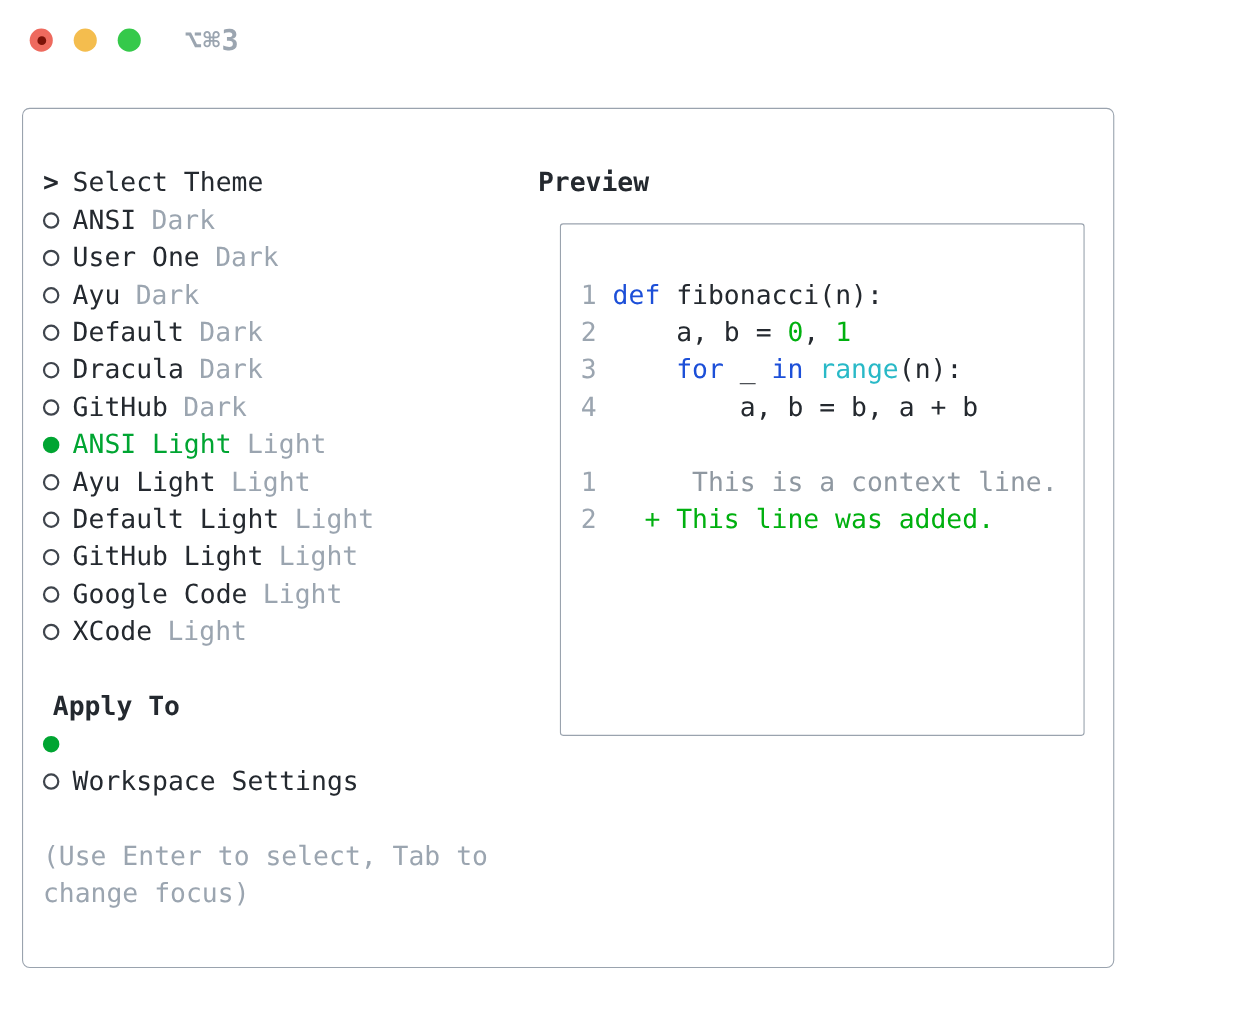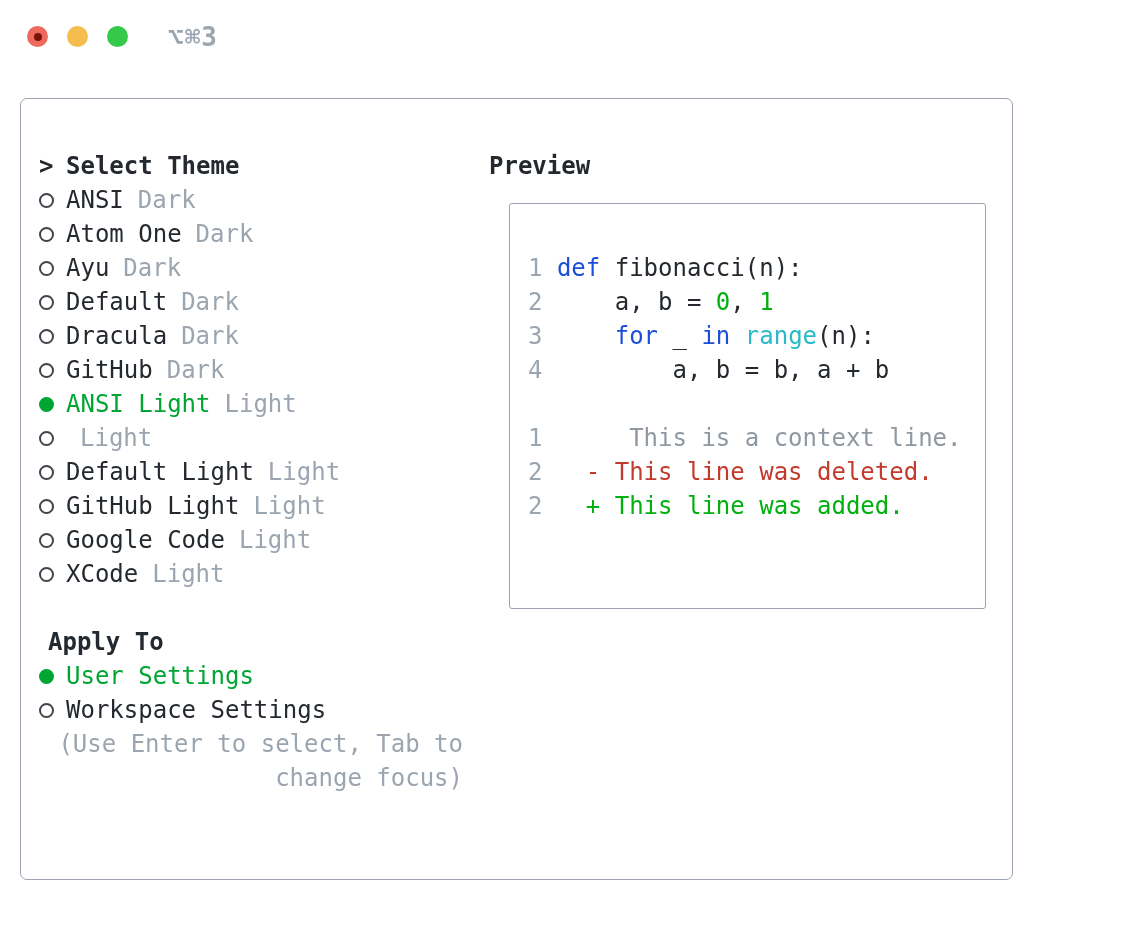--- a/index.html
+++ b/index.html
@@ -42,32 +42,32 @@
     border:1.5px solid var(--border);border-radius:7px;background:var(--bg);
   }
 
   
   .left-col{position:absolute;left:18px;top:50px;font-size:24px;line-height:34px;}
   .row{display:flex;align-items:center;height:34px;white-space:pre;}
   .icon-cell{width:27px;flex:none;display:flex;align-items:center;}
   .bullet{width:15px;height:15px;border-radius:50%;border:2px solid var(--circle);background:transparent;}
   .bullet.filled{background:var(--green-select);border-color:var(--green-select);}
   .prompt{font-weight:bold;color:var(--text);font-size:24px;}
-  .picker-title{font-weight:bold;color:var(--text);}
+  .picker-title{font-weight:normal;color:var(--text);}
   .nm{color:var(--text);}
   .row.selected .nm{color:var(--green-select);}
   .variant{color:var(--muted);margin-left:14px;text-align:center;}
   .spacer34{height:34px;}
   .section-title{font-weight:bold;color:var(--text);margin-left:9px;height:34px;line-height:34px;}
-  .hint{width:424px;color:var(--muted);font-size:24px;line-height:34px;text-align:right;}
+  .hint{margin-top:34px;width:424px;color:var(--muted);font-size:24px;line-height:34px;}
 
   
   .preview-title{position:absolute;left:468px;top:50px;height:34px;line-height:34px;font-size:24px;font-weight:bold;color:var(--text);}
   .preview-box{
-    position:absolute;left:488px;top:104px;width:477px;height:406px;
+    position:absolute;left:488px;top:104px;width:477px;height:466px;
     border:1.5px solid var(--border);border-radius:3px;background:var(--bg);overflow:hidden;
   }
   .code{padding:47px 0 0 18px;font-size:24px;line-height:34px;}
   .code-line{white-space:pre;height:34px;}
   .seg-lineno{color:var(--muted);}
   .seg-keyword{color:var(--blue);}
   .seg-number{color:var(--green-code);}
   .seg-builtin{color:var(--cyan);}
   .seg-text{color:var(--text);}
   .seg-context{color:var(--gray-context);text-align:center;}
@@ -86,50 +86,49 @@
 
 <div class="window">
 
   <div class="left-col">
     <div class="row">
       <span class="icon-cell prompt">&gt;</span>
       <span class="picker-title">Select Theme</span>
     </div>
     <div id="theme-list">
         <div class="row"><span class="icon-cell"><span class="bullet"></span></span><span class="nm">ANSI</span><span class="variant">Dark</span></div>
-        <div class="row"><span class="icon-cell"><span class="bullet"></span></span><span class="nm">Atom One</span><span class="variant">Dark</span></div>
+        <div class="row"><span class="icon-cell"><span class="bullet"></span></span><span class="nm">User One</span><span class="variant">Dark</span></div>
         <div class="row"><span class="icon-cell"><span class="bullet"></span></span><span class="nm">Ayu</span><span class="variant">Dark</span></div>
         <div class="row"><span class="icon-cell"><span class="bullet"></span></span><span class="nm">Default</span><span class="variant">Dark</span></div>
         <div class="row"><span class="icon-cell"><span class="bullet"></span></span><span class="nm">Dracula</span><span class="variant">Dark</span></div>
         <div class="row"><span class="icon-cell"><span class="bullet"></span></span><span class="nm">GitHub</span><span class="variant">Dark</span></div>
         <div class="row selected"><span class="icon-cell"><span class="bullet filled"></span></span><span class="nm">ANSI Light</span><span class="variant">Light</span></div>
-        <div class="row"><span class="icon-cell"><span class="bullet"></span></span><span class="variant">Light</span></div>
+        <div class="row"><span class="icon-cell"><span class="bullet"></span></span><span class="nm">Ayu Light</span><span class="variant">Light</span></div>
         <div class="row"><span class="icon-cell"><span class="bullet"></span></span><span class="nm">Default Light</span><span class="variant">Light</span></div>
         <div class="row"><span class="icon-cell"><span class="bullet"></span></span><span class="nm">GitHub Light</span><span class="variant">Light</span></div>
         <div class="row"><span class="icon-cell"><span class="bullet"></span></span><span class="nm">Google Code</span><span class="variant">Light</span></div>
         <div class="row"><span class="icon-cell"><span class="bullet"></span></span><span class="nm">XCode</span><span class="variant">Light</span></div>
       </div>
 
     <div class="spacer34"></div>
     <div class="section-title">Apply To</div>
     <div id="apply-list">
-        <div class="row selected"><span class="icon-cell"><span class="bullet filled"></span></span><span class="nm">User Settings</span></div>
+        <div class="row selected"><span class="icon-cell"><span class="bullet filled"></span></span></div>
         <div class="row"><span class="icon-cell"><span class="bullet"></span></span><span class="nm">Workspace Settings</span></div>
       </div>
 
     <div class="hint">(Use Enter to select, Tab to change focus)</div>
   </div>
 
   <div class="preview-title">Preview</div>
   <div class="preview-box">
     <div class="code" id="preview-code">
         <div class="code-line"><span class="seg-lineno">1 </span><span class="seg-keyword">def</span><span class="seg-text"> fibonacci(n):</span></div>
         <div class="code-line"><span class="seg-lineno">2 </span><span class="seg-text">    a, b = </span><span class="seg-number">0</span><span class="seg-text">, </span><span class="seg-number">1</span></div>
         <div class="code-line"><span class="seg-lineno">3 </span><span class="seg-text">    </span><span class="seg-keyword">for</span><span class="seg-text"> _ </span><span class="seg-keyword">in</span><span class="seg-text"> </span><span class="seg-builtin">range</span><span class="seg-text">(n):</span></div>
         <div class="code-line"><span class="seg-lineno">4 </span><span class="seg-text">        a, b = b, a + b</span></div>
         <div class="code-line">&nbsp;</div>
         <div class="code-line"><span class="seg-lineno">1 </span><span class="seg-context">     This is a context line.</span></div>
-        <div class="code-line"><span class="seg-lineno">2 </span><span class="seg-deleted">  - This line was deleted.</span></div>
         <div class="code-line"><span class="seg-lineno">2 </span><span class="seg-added">  + This line was added.</span></div>
       </div>
   </div>
 
 </div>
 
 </body></html>

